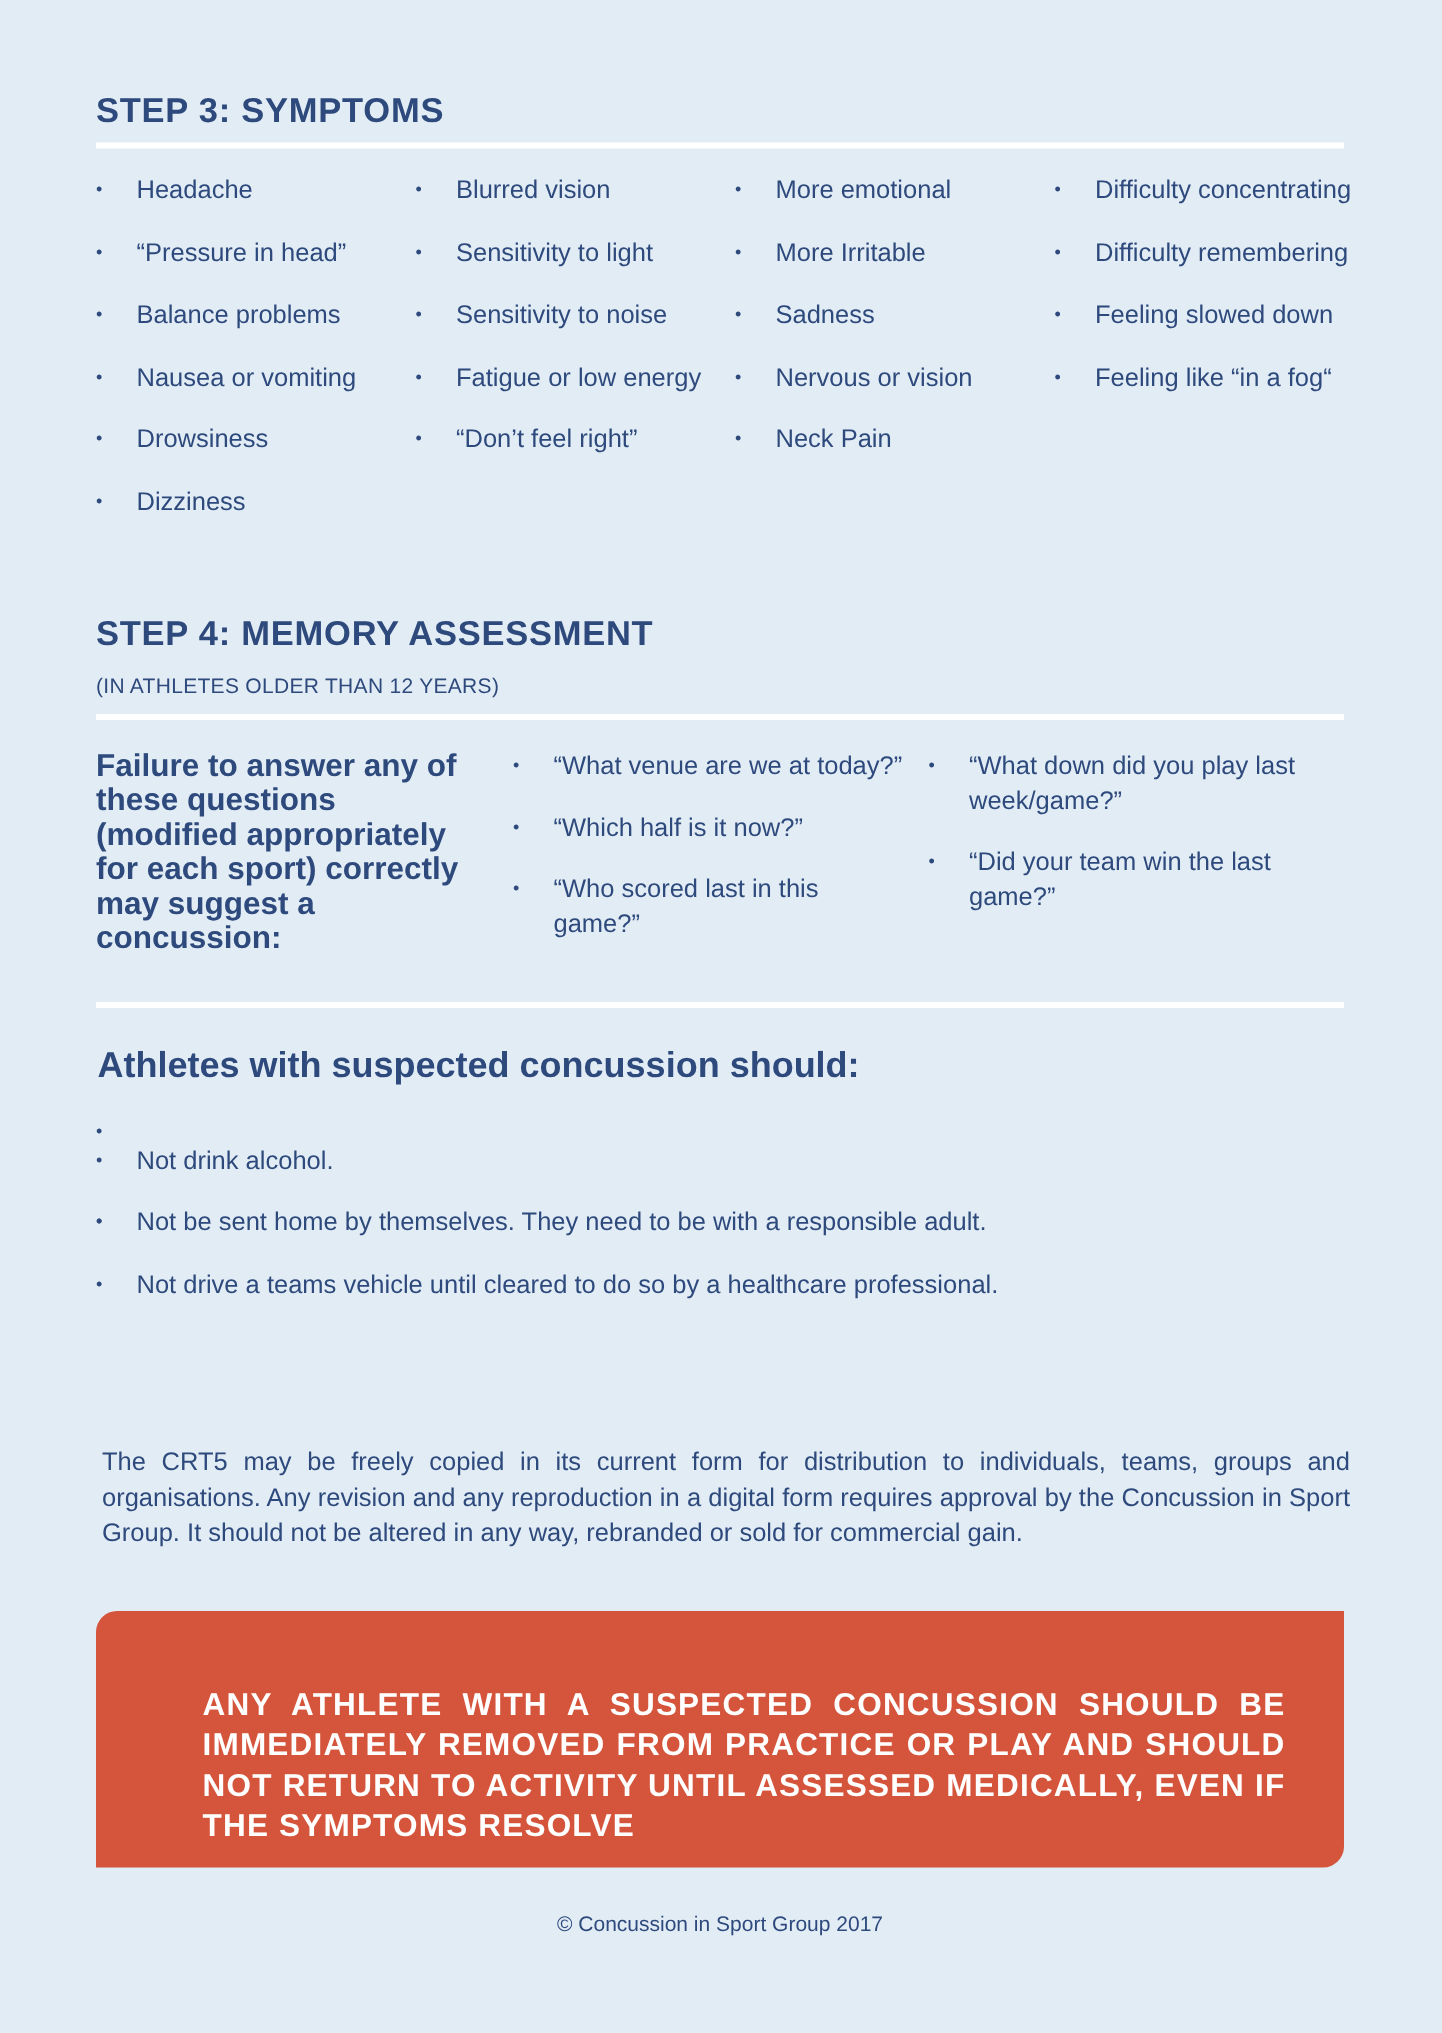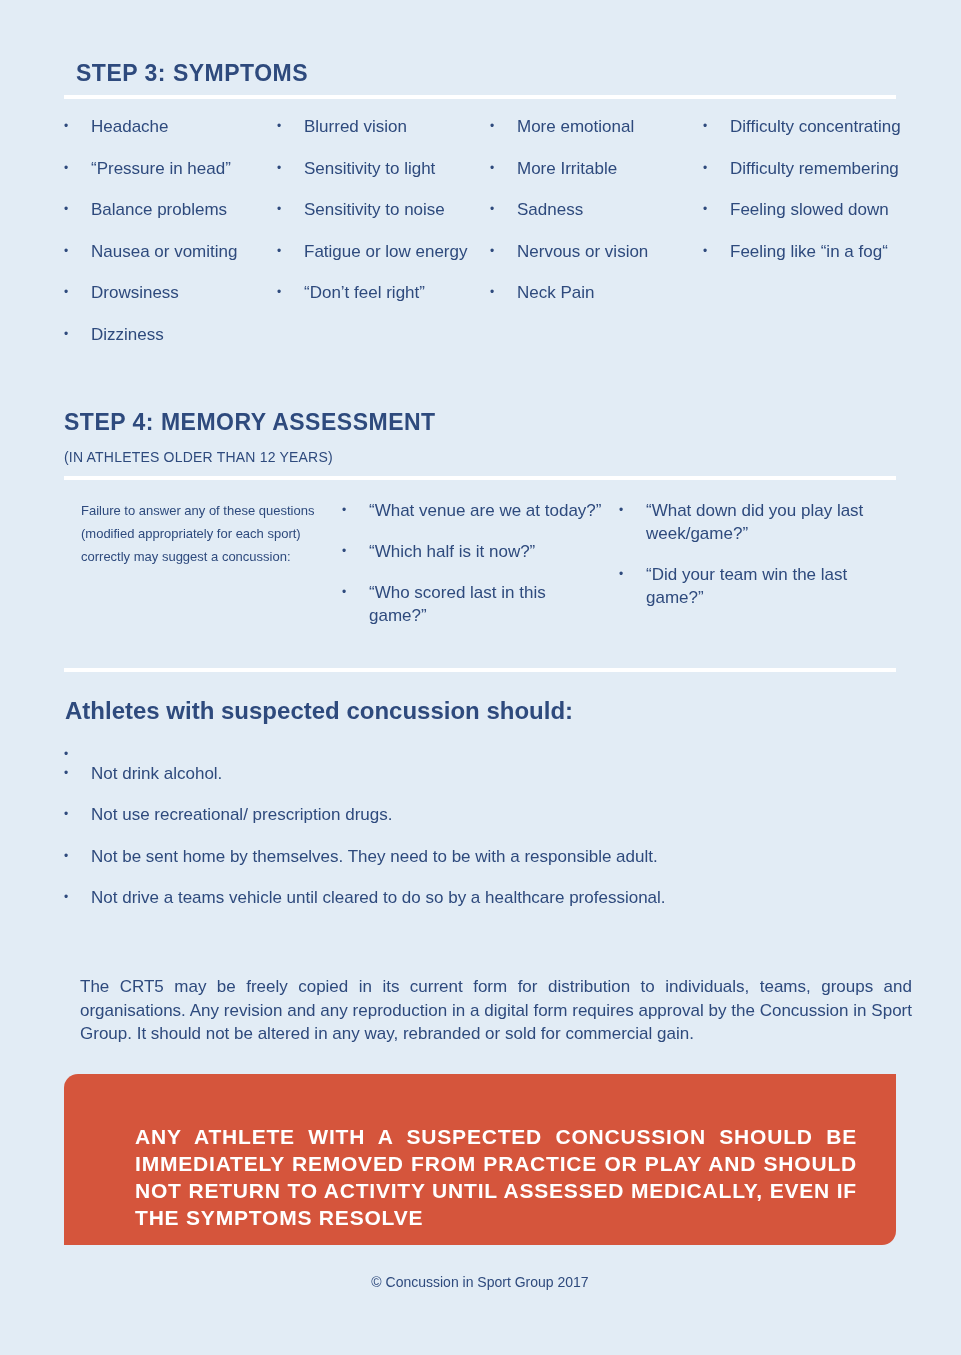--- a/index.html
+++ b/index.html
@@ -20,53 +20,53 @@
   .bullet-list { list-style: none; margin: 0; padding: 0; }
   .bullet-list li {
     position: relative; padding-left: 27px;
     font-size: 17px; line-height: 23px; color: #2e4a7d;
   }
   .bullet-list li .dot {
     position: absolute; left: 0; top: 0; width: 10px; font-size: 12px;
   }
 
   
-  #step3-title { position: absolute; top: 60px; left: 12px; text-align: center; }
+  #step3-title { position: absolute; top: 60px; left: 0; text-align: center; }
   #step3-rule { position: absolute; top: 95px; left: 0; }
   .sym-col { position: absolute; top: 115px; width: 200px; }
   .sym-col li { margin-bottom: 18.5px; }
   #sym-col-0 { left: 0; }
   #sym-col-1 { left: 213px; }
   #sym-col-2 { left: 426px; }
   #sym-col-3 { left: 639px; }
 
   
   #step4-title { position: absolute; top: 409px; left: 0; }
   #step4-sub { position: absolute; top: 449px; left: 0; font-size: 14px; letter-spacing: 0.2px; }
   #step4-rule { position: absolute; top: 476px; left: 0; }
   #memory-intro {
-    position: absolute; top: 499px; left: 17px; width: 250px;
-    font-size: 13px; line-height: 23px; font-weight: normal;
+    position: absolute; top: 499px; left: 0; width: 250px;
+    font-size: 21px; line-height: 23px; font-weight: bold;
   }
   .mem-col { position: absolute; top: 499px; width: 260px; }
   .mem-col li { margin-bottom: 18px; }
   #mem-col-0 { left: 278px; }
   #mem-col-1 { left: 555px; }
   #mem-rule { position: absolute; top: 668px; left: 0; }
 
   
   #athletes-title {
     position: absolute; top: 696px; left: 0; margin: 1px;
     font-size: 24px; font-weight: bold;
   }
   #athletes-list { position: absolute; top: 743px; left: 0; width: 832px; }
   #athletes-list li { margin-bottom: 18.5px; }
 
   #disclaimer {
-    position: absolute; top: 959px; left: 0; width: 832px; margin: 16px;
+    position: absolute; top: 959px; left: 0; width: 832px; margin: 4px;
     font-size: 17px; line-height: 23.5px; text-align: justify;
   }
 
   
   #warning-box {
     position: absolute; top: 1074px; left: 0; width: 832px; height: 171px;
     background: #d5553c;
     border-radius: 14px 0 14px 0;
   }
   #warning-text {
@@ -130,21 +130,21 @@
   <ul class="bullet-list mem-col" id="mem-col-1">
       <li><span class="dot">•</span><span>“What down did you play last week/game?”</span></li>
       <li><span class="dot">•</span><span>“Did your team win the last game?”</span></li>
     </ul>
   <div class="rule" id="mem-rule"></div>
 
   <h2 id="athletes-title">Athletes with suspected concussion should:</h2>
   <ul class="bullet-list" id="athletes-list">
       <li><span class="dot">•</span></li>
       <li><span class="dot">•</span><span>Not drink alcohol.</span></li>
-      <li><span class="dot">•</span><span>Not use recreational/ prescription drugs.</span></li>
+      <li><span class="dot">•</span></li>
       <li><span class="dot">•</span><span>Not be sent home by themselves. They need to be with a responsible adult.</span></li>
       <li><span class="dot">•</span><span>Not drive a teams vehicle until cleared to do so by a healthcare professional.</span></li>
     </ul>
 
   <p id="disclaimer">The CRT5 may be freely copied in its current form for distribution to individuals, teams, groups and organisations. Any revision and any reproduction in a digital form requires approval by the Concussion in Sport Group. It should not be altered in any way, rebranded or sold for commercial gain.</p>
 
   <div id="warning-box">
     <p id="warning-text">ANY ATHLETE WITH A SUSPECTED CONCUSSION SHOULD BE IMMEDIATELY REMOVED FROM PRACTICE OR PLAY AND SHOULD NOT RETURN TO ACTIVITY UNTIL ASSESSED MEDICALLY, EVEN IF THE SYMPTOMS RESOLVE</p>
   </div>
 

